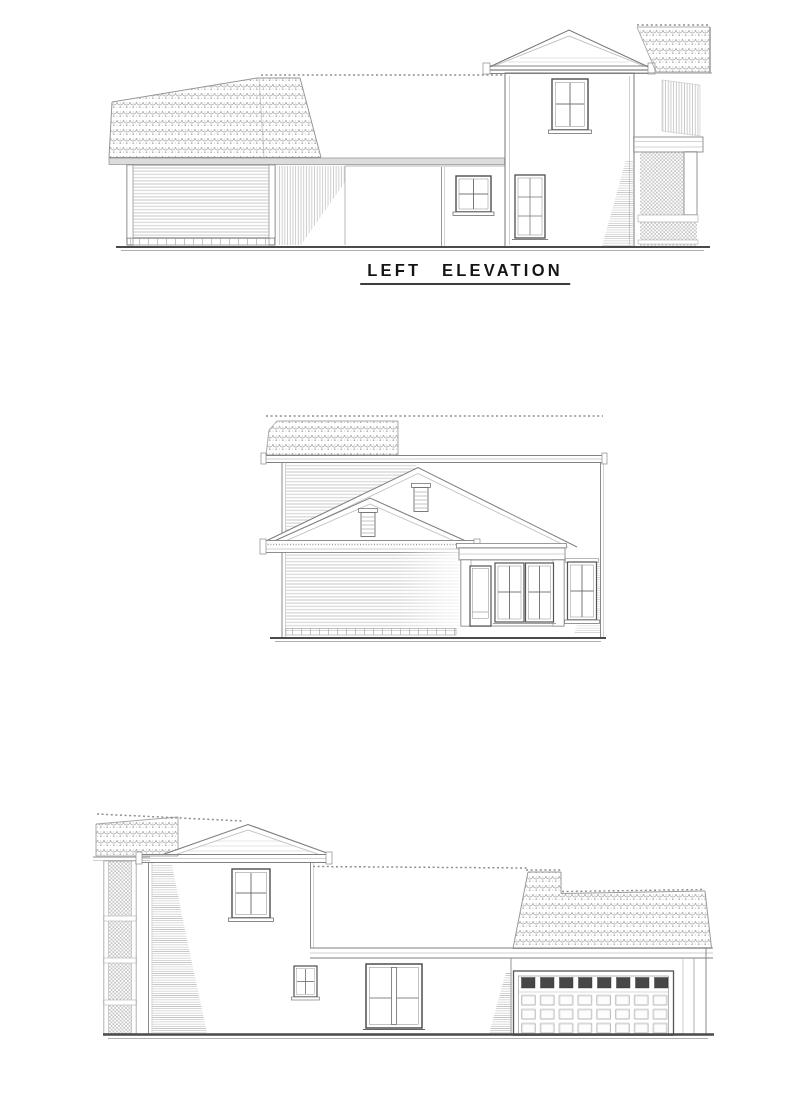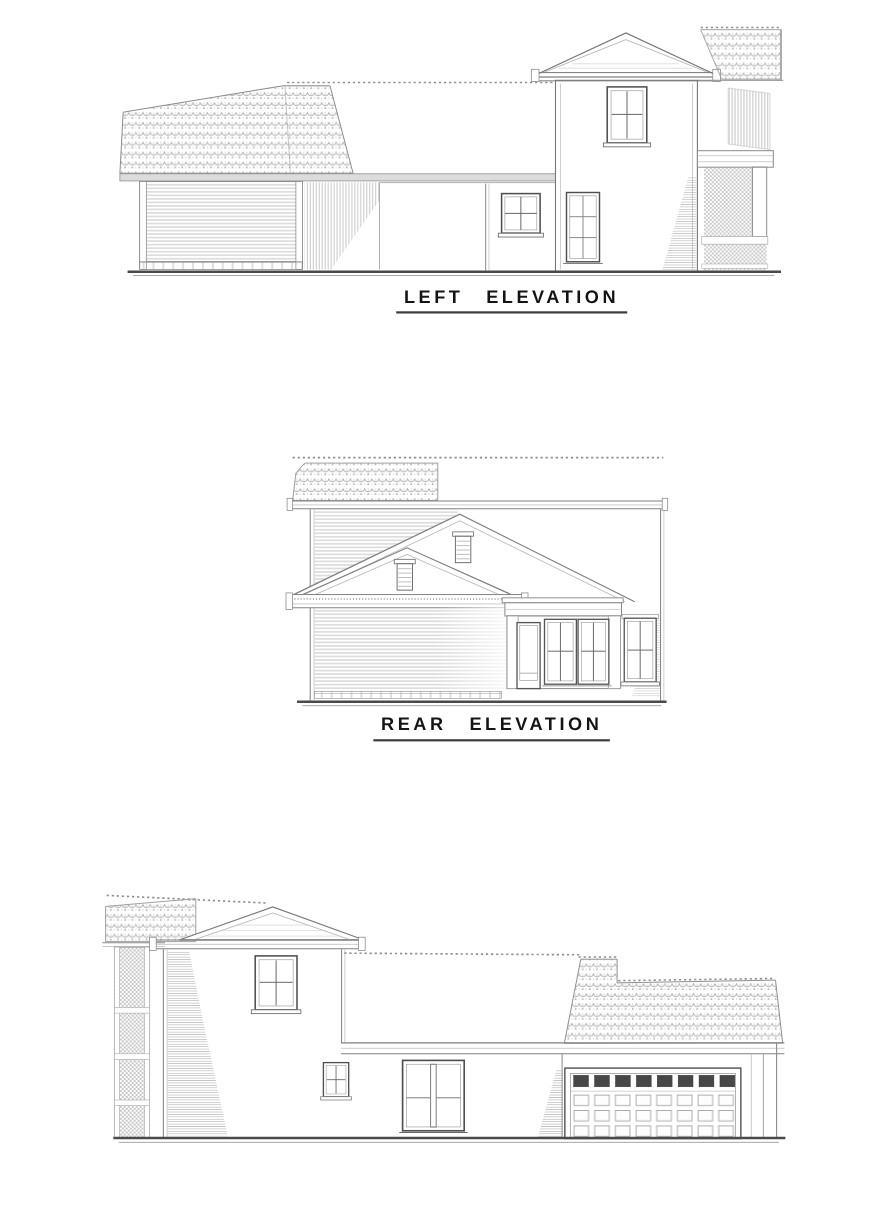--- a/index.html
+++ b/index.html
@@ -307,15 +307,14 @@
     <line x1="683" y1="958" x2="683" y2="1034" stroke="#b0b0b0" stroke-width="0.6"></line>
     <line x1="694" y1="958" x2="694" y2="1034" stroke="#9a9a9a" stroke-width="0.8"></line>
     <line x1="706" y1="948" x2="706" y2="1034" stroke="#8a8a8a" stroke-width="1"></line>
 
     <line x1="103" y1="1034.5" x2="714" y2="1034.5" stroke="#4a4a4a" stroke-width="2.3"></line>
     <line x1="108" y1="1038.5" x2="708" y2="1038.5" stroke="#9a9a9a" stroke-width="0.8"></line>
   </g>
 </svg>
 
 <div class="elev-label" style="left:465px;top:261px">LEFT ELEVATION</div>
-<div class="elev-label" style="left:447px;top:650px">REAR ELEVATION</div>
 
 </div>
 
 </body></html>

